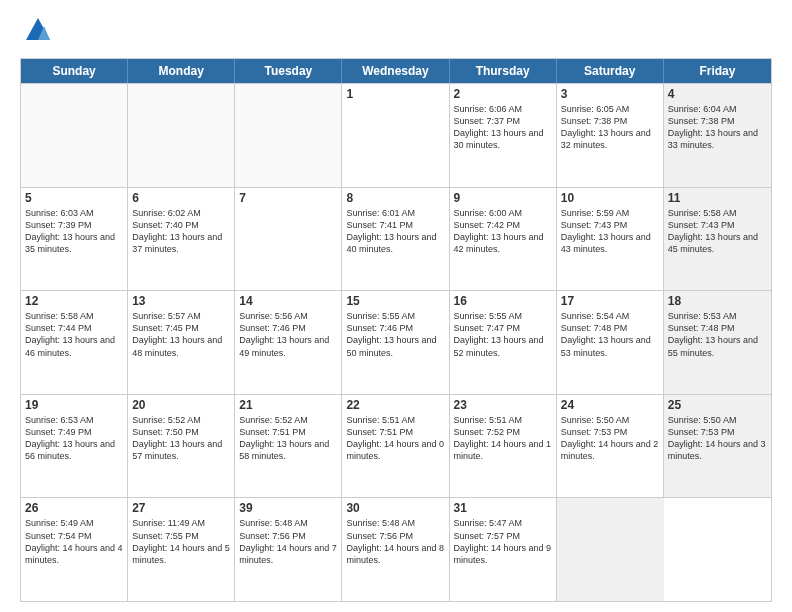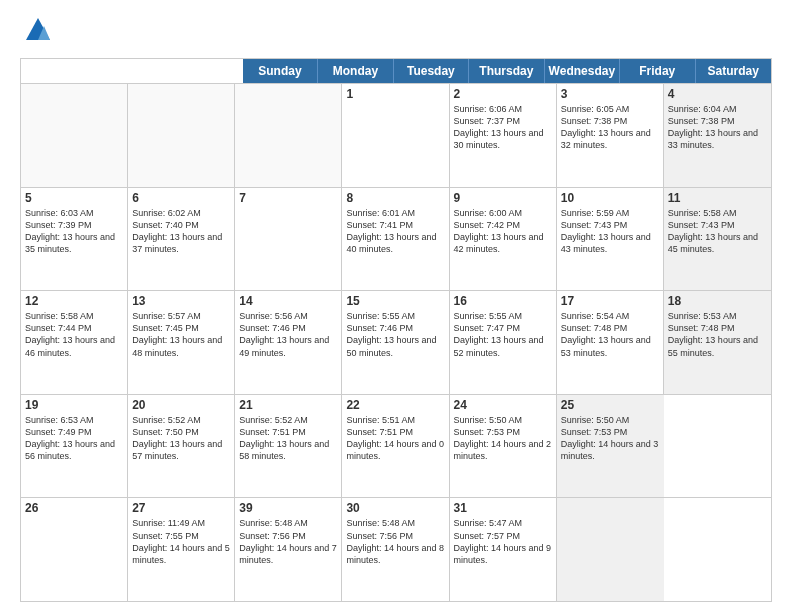--- a/index.html
+++ b/index.html
@@ -38,21 +38,20 @@
     }
     .cal-subtitle {
       font-size: 15px;
       color: #555;
     }
     .calendar {
       flex: 1;
       display: flex;
       flex-direction: column;
       border: 1px solid #ccc;
-      align-items: flex-end;
     }
     .cal-header-row {
       display: grid;
       grid-template-columns: repeat(7, 1fr);
       background: #2e6da4;
     }
     .cal-header-cell {
       color: #fff;
       font-size: 12px;
       font-weight: bold;
@@ -122,24 +121,24 @@
       <div class="cal-title"></div>
       <div class="cal-subtitle"></div>
     </div>
   </div>
 
   <div class="calendar">
     <div class="cal-header-row">
         <div class="cal-header-cell">Sunday</div>
         <div class="cal-header-cell">Monday</div>
         <div class="cal-header-cell">Tuesday</div>
+        <div class="cal-header-cell">Wednesday</div>
         <div class="cal-header-cell">Thursday</div>
-        <div class="cal-header-cell">Wednesday</div>
+        <div class="cal-header-cell">Saturday</div>
         <div class="cal-header-cell">Friday</div>
-        <div class="cal-header-cell">Saturday</div>
       </div>
     <div class="cal-body">
         <div class="cal-week">
           <div class="cal-cell empty"></div>
           <div class="cal-cell empty"></div>
           <div class="cal-cell empty"></div>
           <div class="cal-cell">
             <span class="day-number">1</span>
           </div>
           <div class="cal-cell">
@@ -285,37 +284,48 @@
 and 58 minutes.</div>
           </div>
           <div class="cal-cell">
             <span class="day-number">22</span>
             <div class="cell-text">Sunrise: 5:51 AM
 Sunset: 7:51 PM
 Daylight: 14 hours
 and 0 minutes.</div>
           </div>
           <div class="cal-cell">
+            <span class="day-number">23</span>
+            <div class="cell-text">Sunrise: 5:51 AM
+Sunset: 7:52 PM
+Daylight: 14 hours
+and 1 minute.</div>
+          </div>
+          <div class="cal-cell">
             <span class="day-number">24</span>
             <div class="cell-text">Sunrise: 5:50 AM
 Sunset: 7:53 PM
 Daylight: 14 hours
 and 2 minutes.</div>
           </div>
           <div class="cal-cell shaded">
             <span class="day-number">25</span>
             <div class="cell-text">Sunrise: 5:50 AM
 Sunset: 7:53 PM
 Daylight: 14 hours
 and 3 minutes.</div>
           </div>
         </div>
         <div class="cal-week">
           <div class="cal-cell">
             <span class="day-number">26</span>
+            <div class="cell-text">Sunrise: 5:49 AM
+Sunset: 7:54 PM
+Daylight: 14 hours
+and 4 minutes.</div>
           </div>
           <div class="cal-cell">
             <span class="day-number">27</span>
             <div class="cell-text">Sunrise: 11:49 AM
 Sunset: 7:55 PM
 Daylight: 14 hours
 and 5 minutes.</div>
           </div>
           <div class="cal-cell">
             <span class="day-number">39</span>

